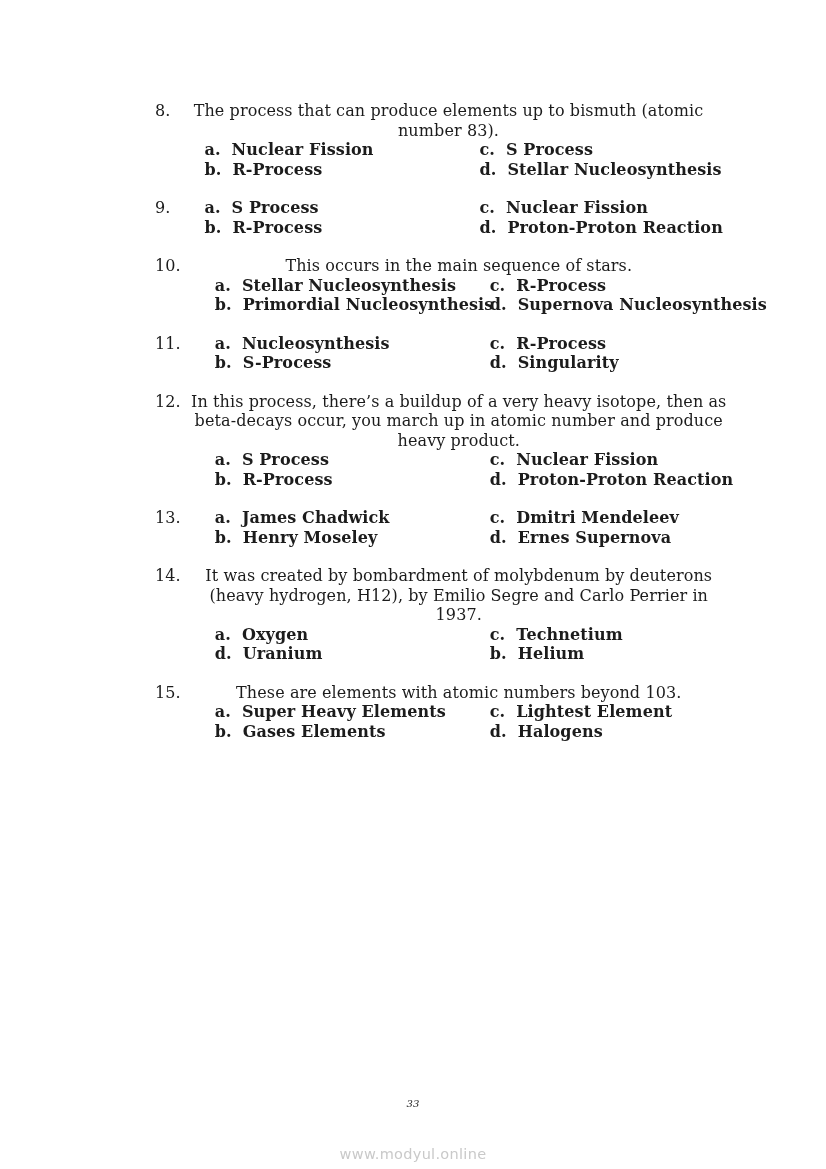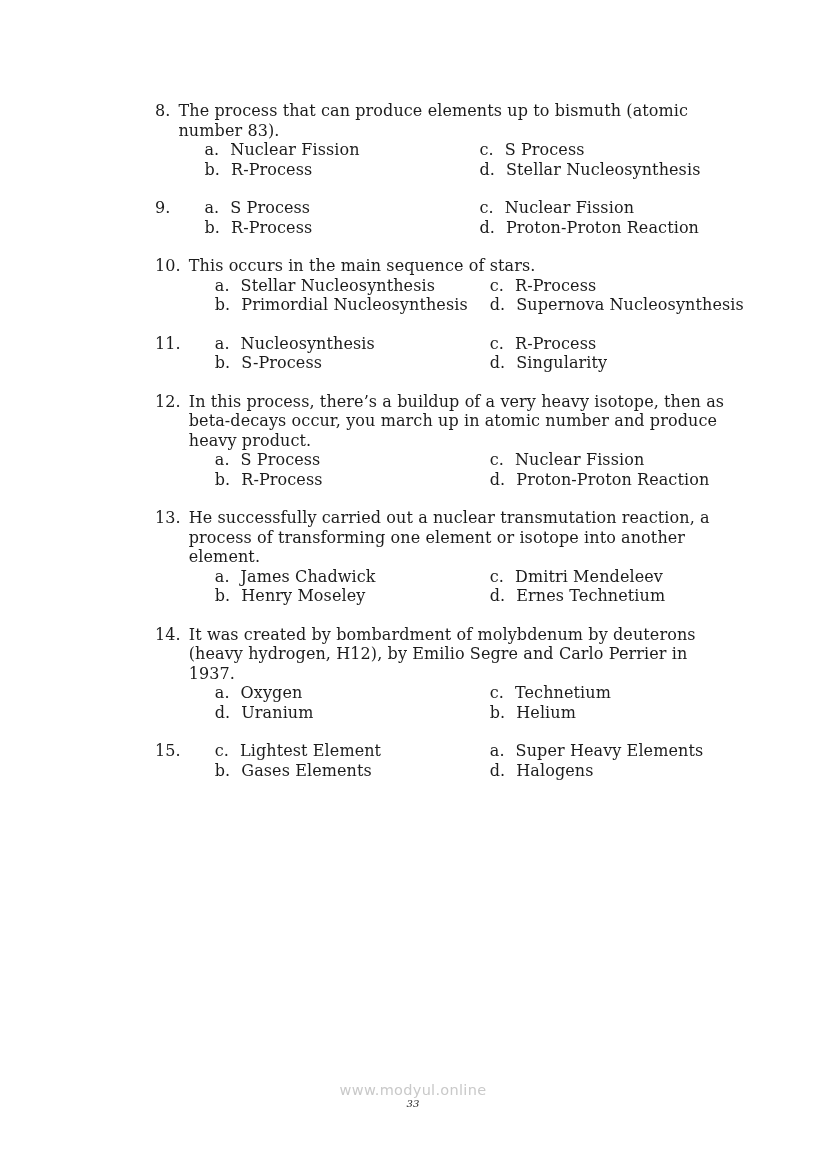--- a/index.html
+++ b/index.html
@@ -32,42 +32,43 @@
   .qnum {
     margin-right: 8px;
     white-space: nowrap;
   }
   .qbody {
     flex: 1;
     min-width: 0;
   }
   .qtext {
     max-width: 540px;
+    text-align: center;
   }
   .options {
     display: grid;
     grid-template-columns: 275px auto;
   }
   .options { margin-left: 26px; }
   .question.two-digit .options { }
-  .option { white-space: nowrap; }
+  .option { white-space: nowrap; font-weight: bold; }
   .olabel { margin-right: 11px; }
   .footer-pagenum {
     position: absolute;
     top: 1094px;
     left: 0;
     width: 100%;
     text-align: center;
     font-size: 10px;
     color: #222222;
     font-style: italic;
   }
   .watermark {
     position: absolute;
-    top: 1081px;
+    top: 1145px;
     left: 0;
     width: 100%;
     text-align: center;
     font-size: 14.5px;
     color: #c9c9c9;
     font-family: "DejaVu Sans", "Liberation Sans", sans-serif;
     letter-spacing: 0.3px;
   }
 </style>
 </head>
@@ -129,47 +130,47 @@
             <div class="option"><span class="olabel">a.</span><span class="otext">S Process</span></div>
             <div class="option"><span class="olabel">c.</span><span class="otext">Nuclear Fission</span></div>
             <div class="option"><span class="olabel">b.</span><span class="otext">R-Process</span></div>
             <div class="option"><span class="olabel">d.</span><span class="otext">Proton-Proton Reaction</span></div>
           </div>
         </div>
       </div>
       <div class="question two-digit">
         <span class="qnum">13.</span>
         <div class="qbody">
-          <div class="qtext">He successfully carried out a nuclear transmutation reaction, a process of transforming one element or isotope into another element.</div>
           <div class="options">
             <div class="option"><span class="olabel">a.</span><span class="otext">James Chadwick</span></div>
             <div class="option"><span class="olabel">c.</span><span class="otext">Dmitri Mendeleev</span></div>
             <div class="option"><span class="olabel">b.</span><span class="otext">Henry Moseley</span></div>
-            <div class="option"><span class="olabel">d.</span><span class="otext">Ernes Technetium</span></div>
+            <div class="option"><span class="olabel">d.</span><span class="otext">Ernes Supernova</span></div>
           </div>
         </div>
       </div>
       <div class="question two-digit">
         <span class="qnum">14.</span>
         <div class="qbody">
           <div class="qtext">It was created by bombardment of molybdenum by deuterons (heavy hydrogen, H12), by Emilio Segre and Carlo Perrier in 1937.</div>
           <div class="options">
             <div class="option"><span class="olabel">a.</span><span class="otext">Oxygen</span></div>
             <div class="option"><span class="olabel">c.</span><span class="otext">Technetium</span></div>
             <div class="option"><span class="olabel">d.</span><span class="otext">Uranium</span></div>
             <div class="option"><span class="olabel">b.</span><span class="otext">Helium</span></div>
           </div>
         </div>
       </div>
       <div class="question two-digit">
         <span class="qnum">15.</span>
         <div class="qbody">
+          <div class="qtext">These are elements with atomic numbers beyond 103.</div>
           <div class="options">
+            <div class="option"><span class="olabel">a.</span><span class="otext">Super Heavy Elements</span></div>
             <div class="option"><span class="olabel">c.</span><span class="otext">Lightest Element</span></div>
-            <div class="option"><span class="olabel">a.</span><span class="otext">Super Heavy Elements</span></div>
             <div class="option"><span class="olabel">b.</span><span class="otext">Gases Elements</span></div>
             <div class="option"><span class="olabel">d.</span><span class="otext">Halogens</span></div>
           </div>
         </div>
       </div>
     </div>
   <div class="footer-pagenum">33</div>
   <div class="watermark">www.modyul.online</div>
 </div>
 

